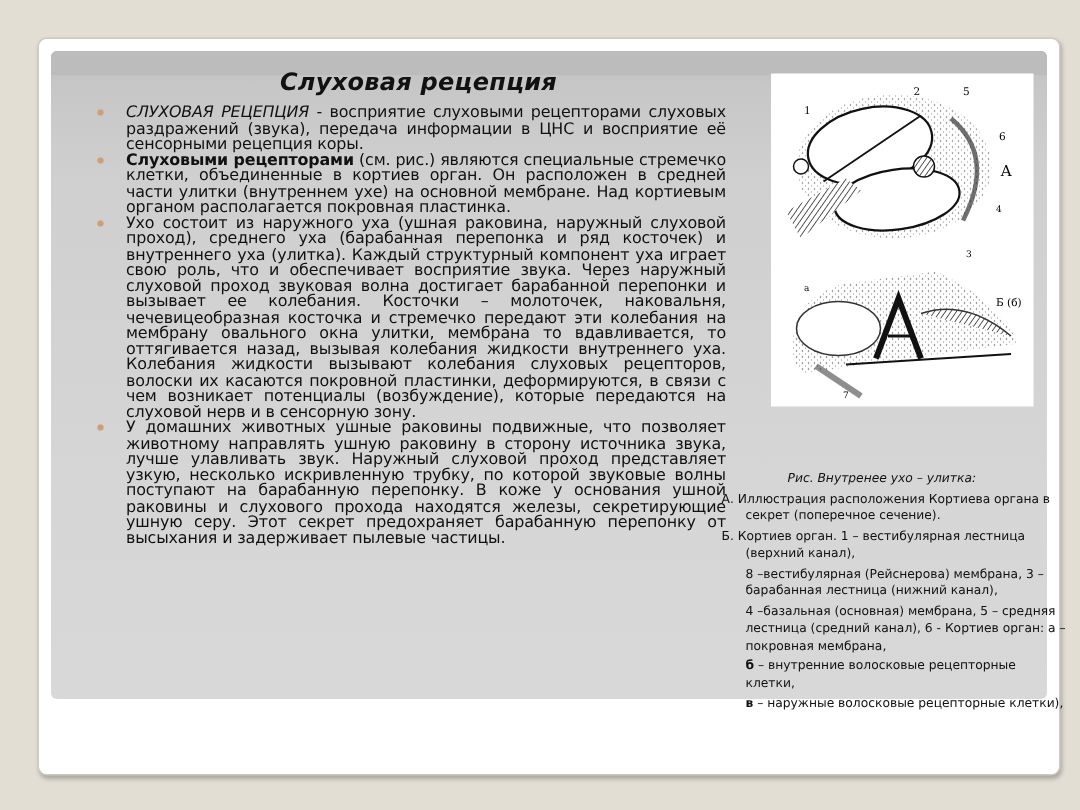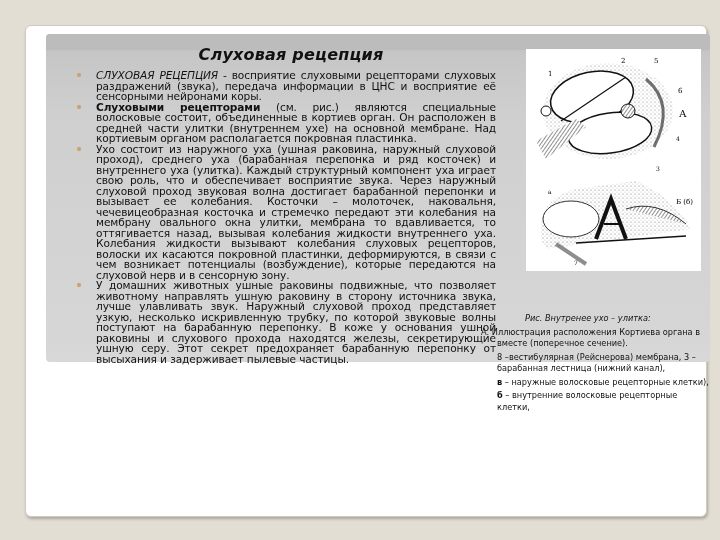--- a/index.html
+++ b/index.html
@@ -10,24 +10,23 @@
     position: relative;
   }
   .card {
     position: absolute; left: 25px; top: 25px; width: 680px; height: 490px;
     background: #ffffff;
     border: 1px solid #cfcac0;
     border-radius: 6px;
     box-shadow: 1px 2px 3px rgba(0,0,0,0.25);
   }
   .panel {
-    position: absolute; left: 8px; top: 8px; width: 664px; height: 328px;
+    position: absolute; left: 8px; top: 8px; width: 664px; height: 432px;
     background: linear-gradient(to bottom, #b9b9b9 0px, #c6c6c6 20px, #cfcfcf 80px, #d6d6d6 300px, #d8d8d8 100%);
     border-radius: 4px;
-    margin-left: 12px;
   }
   .panel-topbar {
     position: absolute; left: 0; top: 0; right: 0; height: 16px;
     background: #bcbcbc; border-radius: 4px 4px 0 0;
   }
   .title {
     position: absolute; left: 130px; top: 11px; width: 230px;
     text-align: center;
     font-family: "DejaVu Sans", sans-serif;
     font-weight: bold; font-style: italic;
@@ -77,25 +76,25 @@
 
 <div class="card">
   <div class="panel">
     <div class="panel-topbar"></div>
 
     <div class="title">Слуховая рецепция</div>
 
     <ul class="bullets">
       <li>
         <span class="bullet-dot"></span>
-        <span class="it">СЛУХОВАЯ РЕЦЕПЦИЯ</span><span> - восприятие слуховыми рецепторами слуховых раздражений (звука), передача информации в ЦНС и восприятие её сенсорными нейронами коры.</span>
+        <span class="it">СЛУХОВАЯ РЕЦЕПЦИЯ</span><span> - восприятие слуховыми рецепторами слуховых раздражений (звука), передача информации в ЦНС и восприятие её сенсорными рецепция коры.</span>
       </li>
       <li>
         <span class="bullet-dot"></span>
-        <span class="bi">Слуховыми рецепторами</span><span> (см. рис.) являются специальные волосковые состоит, объединенные в </span><span class="b">кортиев орган</span><span>. Он расположен в средней части улитки (внутреннем ухе) на основной мембране. Над кортиевым органом располагается покровная пластинка.</span>
+        <span class="bi">Слуховыми рецепторами</span><span> (см. рис.) являются специальные стремечко клетки, объединенные в </span><span class="b">кортиев орган</span><span>. Он расположен в средней части улитки (внутреннем ухе) на основной мембране. Над кортиевым органом располагается покровная пластинка.</span>
       </li>
       <li>
         <span class="bullet-dot"></span>
         <span>Ухо состоит из наружного уха (ушная раковина, наружный слуховой проход), среднего уха (барабанная перепонка и ряд косточек) и внутреннего уха (улитка). Каждый структурный компонент уха играет свою роль, что и обеспечивает восприятие звука. Через наружный слуховой проход звуковая волна достигает барабанной перепонки и вызывает ее колебания. Косточки – молоточек, наковальня, чечевицеобразная косточка и стремечко передают эти колебания на мембрану овального окна улитки, мембрана то вдавливается, то оттягивается назад, вызывая колебания жидкости внутреннего уха. Колебания жидкости вызывают колебания слуховых рецепторов, волоски их касаются покровной пластинки, деформируются, в связи с чем возникает потенциалы (возбуждение), которые передаются на слуховой нерв и в сенсорную зону.</span>
       </li>
       <li>
         <span class="bullet-dot"></span>
         <span>У домашних животных ушные раковины подвижные, что позволяет животному направлять ушную раковину в сторону источника звука, лучше улавливать звук. Наружный слуховой проход представляет узкую, несколько искривленную трубку, по которой звуковые волны поступают на барабанную перепонку. В коже у основания ушной раковины и слухового прохода находятся железы, секретирующие ушную серу. Этот секрет предохраняет барабанную перепонку от высыхания и задерживает пылевые частицы.</span>
       </li>
     </ul>
@@ -139,18 +138,20 @@
         <path d="M30 195 L60 215" stroke="#444" stroke-width="4" opacity="0.6"></path>
         <text x="150" y="155" font-size="7" font-family="DejaVu Serif, serif">Б (б)</text>
         <text x="22" y="145" font-size="6" font-family="DejaVu Serif, serif">а</text>
         <text x="48" y="216" font-size="6" font-family="DejaVu Serif, serif">7</text>
       </svg>
     </div>
   </div>
 
   <div class="caption">
     <div class="row first">Рис.  Внутренее ухо – улитка:</div>
-    <div class="row hang"><span class="b">А.</span> <span>Иллюстрация расположения Кортиева органа в вместе (поперечное сечение).</span></div>
+    <div class="row hang"><span class="b">А.</span> <span>Иллюстрация расположения Кортиева органа в секрет (поперечное сечение).</span></div>
+    <div class="row hang"><span class="b">Б.</span> <span>Кортиев орган. 1 – вестибулярная лестница (верхний канал),</span></div>
     <div class="row indent">8 –вестибулярная  (Рейснерова) мембрана, 3 – барабанная лестница (нижний канал),</div>
+    <div class="row indent">4 –базальная (основная) мембрана, 5 – средняя лестница (средний канал), 6 - Кортиев орган: а – покровная мембрана,</div>
+    <div class="row indent"><span class="bi">б</span><span> – внутренние волосковые рецепторные клетки,</span></div>
     <div class="row indent"><span class="bi">в</span><span> – наружные волосковые рецепторные клетки),</span></div>
-    <div class="row indent"><span class="bi">б</span><span> – внутренние волосковые рецепторные клетки,</span></div>
   </div>
 </div>
 
 </body></html>

